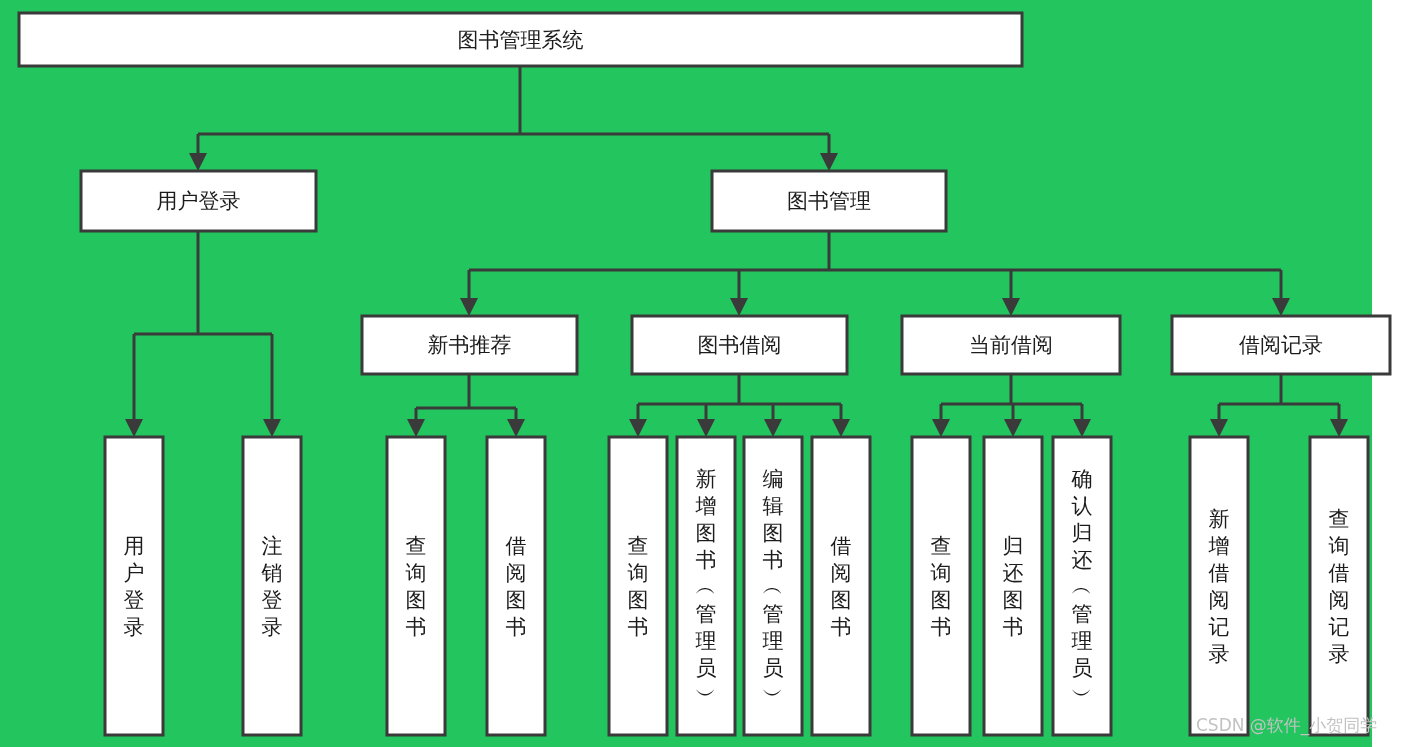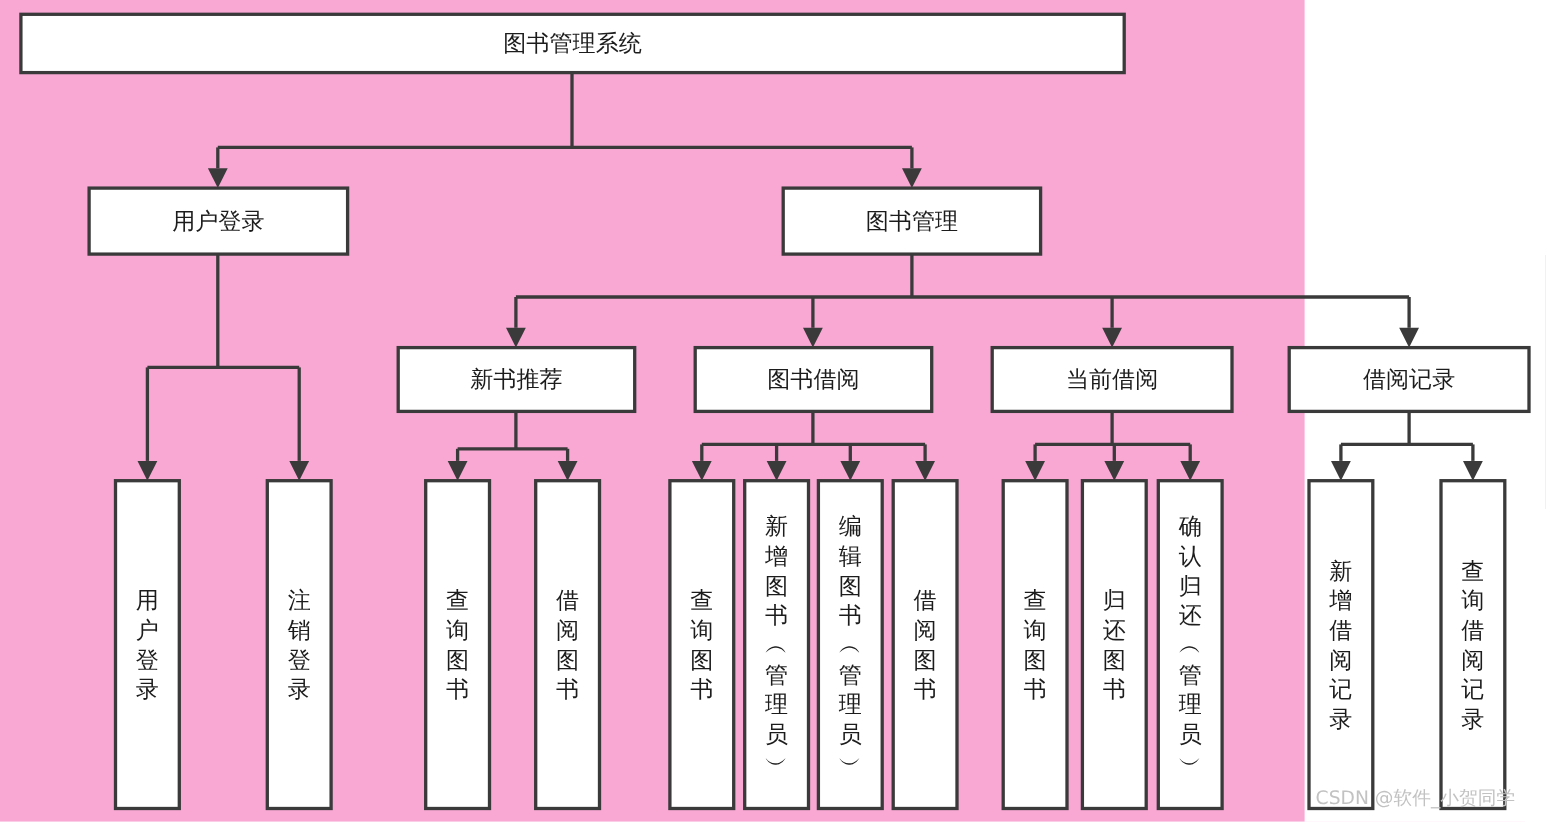--- a/index.html
+++ b/index.html
@@ -9,23 +9,23 @@
     background: #ffffff;
   }
   body {
     width: 1405px;
     height: 747px;
     font-family: "DejaVu Sans", "Liberation Sans", sans-serif;
     overflow: hidden;
   }
   #diagram-root {
     position: relative;
-    width: 1186px;
+    width: 1372px;
     height: 747px;
-    background: #f9a8d4;
+    background: #22c55e;
   }
   svg#flowchart {
     position: absolute;
     left: 0;
     top: 0;
     width: 1405px;
     height: 747px;
     display: block;
   }
   .node-box {

